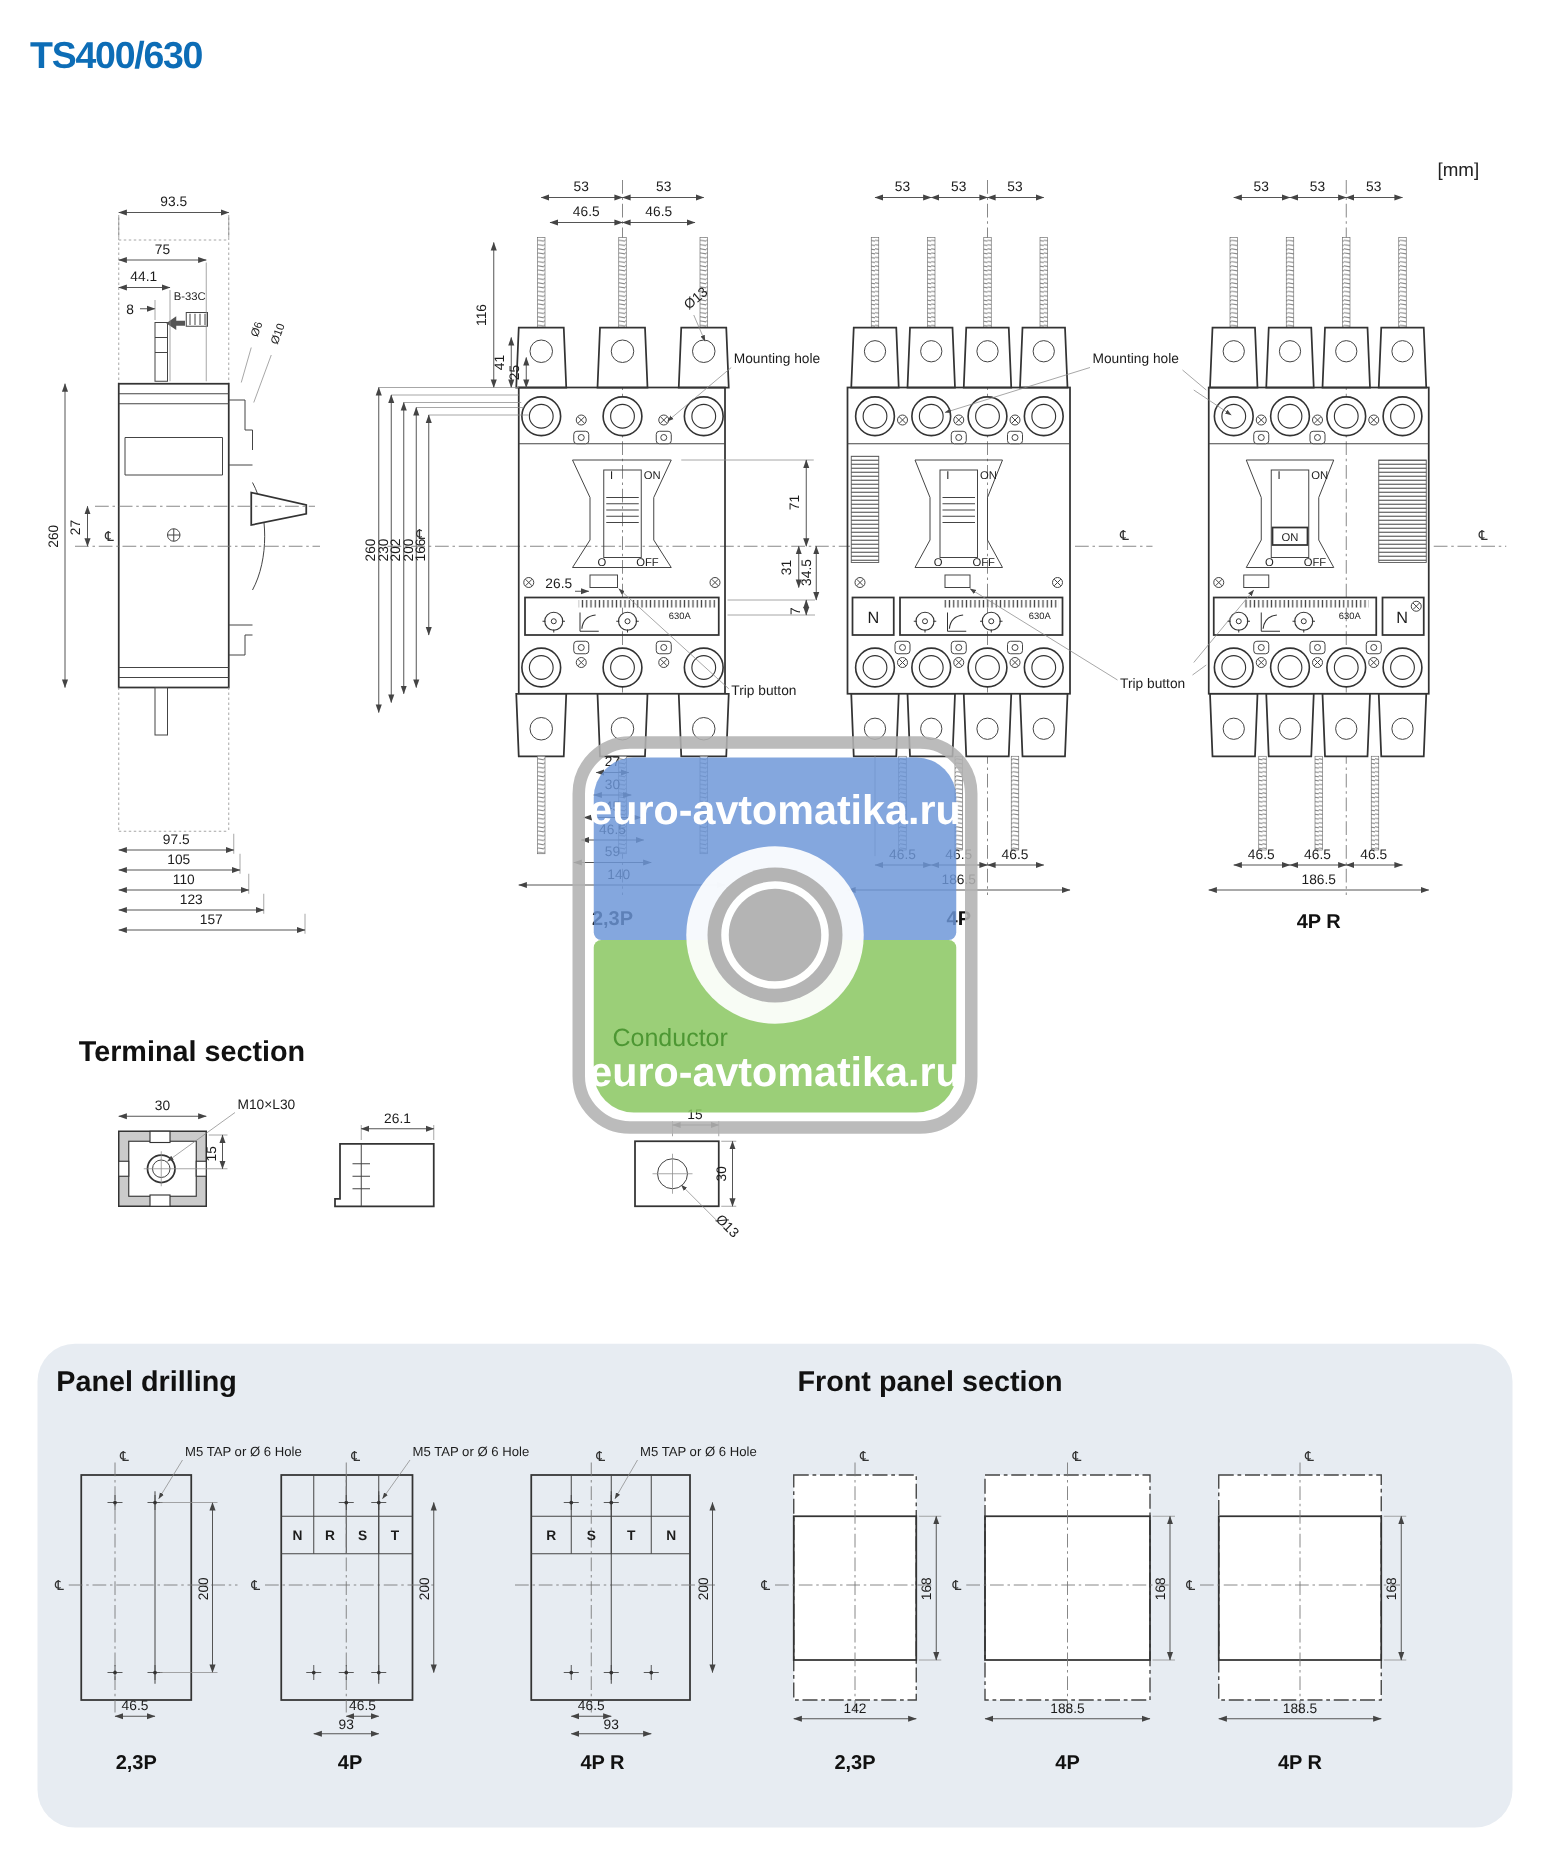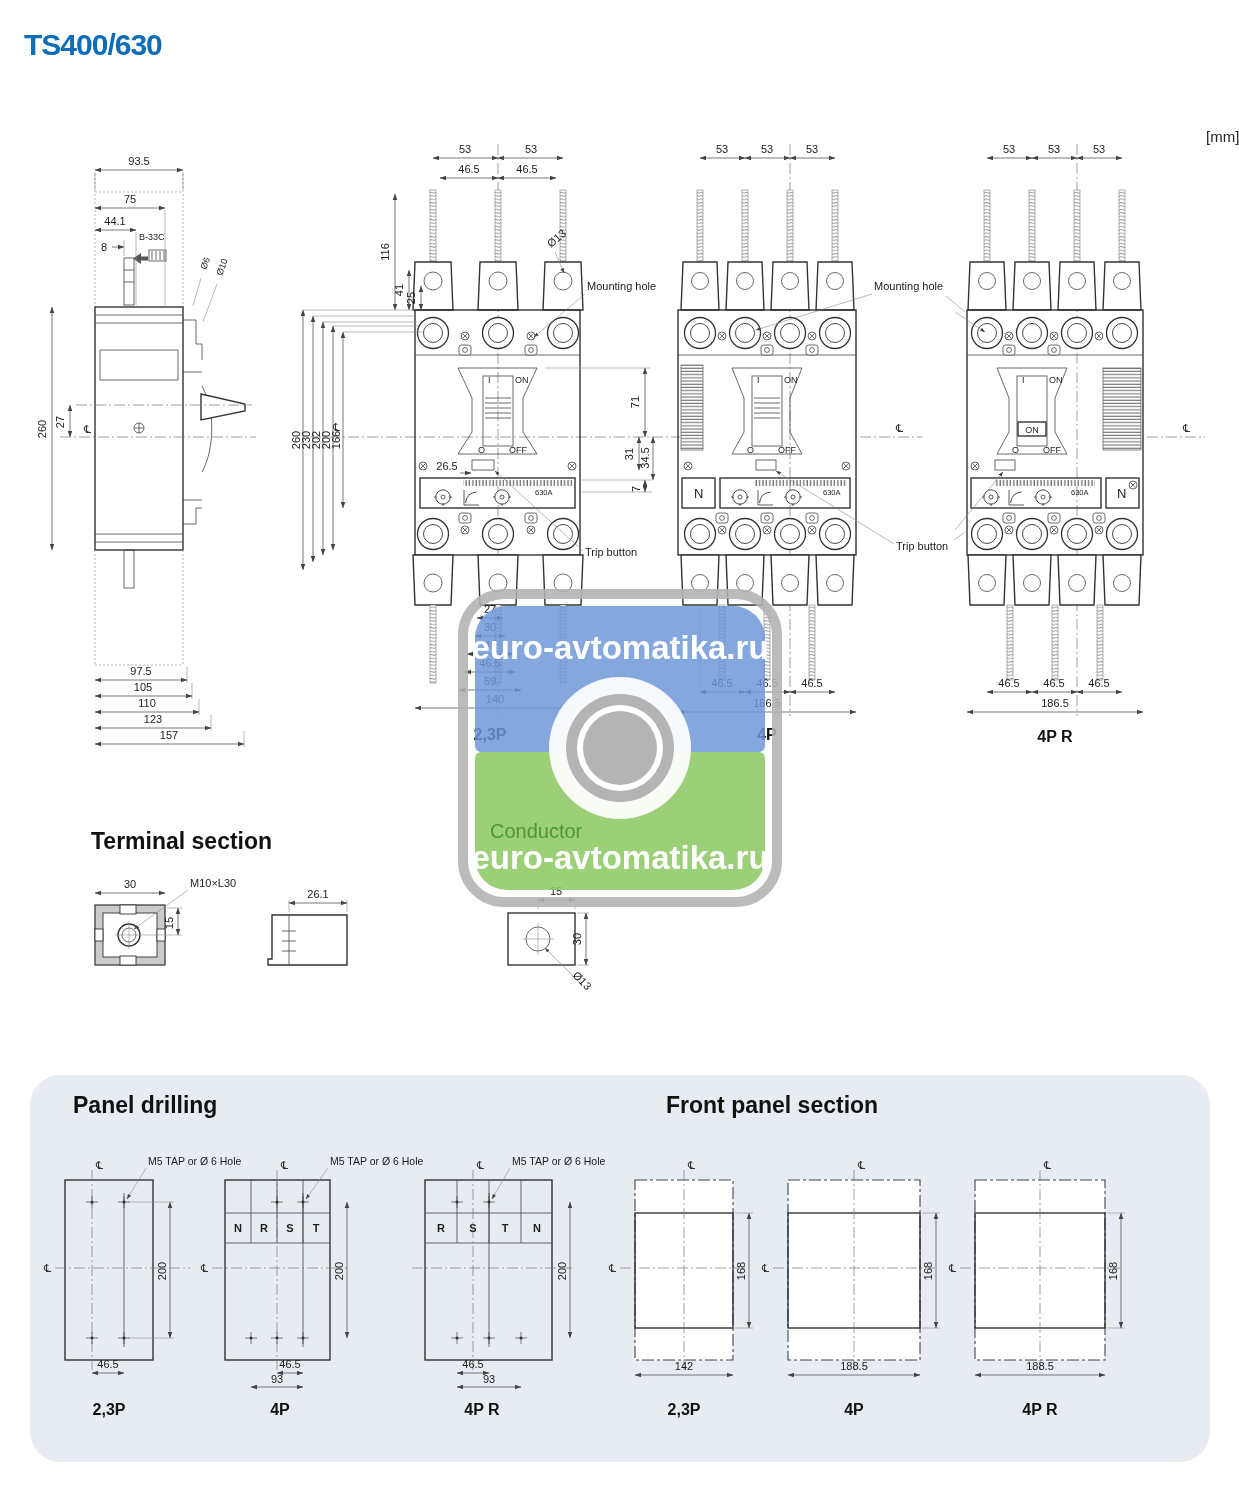--- a/index.html
+++ b/index.html
@@ -1,21 +1,21 @@
 <!DOCTYPE html>
 <html><head>
 <meta charset="utf-8">
 <style>
   html,body{margin:0;padding:0;background:#fff;}
   body{font-family:"Liberation Sans","DejaVu Sans",sans-serif;}
   #page{position:relative;width:1239px;height:1500px;background:#fff;overflow:hidden;}
   .abs{position:absolute;}
   #title{left:24px;top:28px;font-size:30px;font-weight:bold;color:#0d6db6;letter-spacing:-1px;}
-  #units{left:1206px;top:128px;font-size:15px;color:#222;}
-  .sechead{font-size:23px;font-weight:bold;color:#111;margin-left:28px;}
+  #units{left:1150px;top:128px;font-size:15px;color:#222;}
+  .sechead{font-size:23px;font-weight:bold;color:#111;}
   #panel-bg{left:30px;top:1075px;width:1180px;height:387px;background:#e7ecf2;border-radius:30px;}
   svg{position:absolute;overflow:visible;}
   svg text{font-family:"Liberation Sans","DejaVu Sans",sans-serif;font-size:11px;fill:#1c1c1c;}
   .o{fill:none;stroke:#333;stroke-width:1.4;}
   .o2{fill:#fff;stroke:#333;stroke-width:1.4;}
   .t{fill:none;stroke:#444;stroke-width:.8;}
   .dim{fill:none;stroke:#555;stroke-width:.8;}
   .ext{fill:none;stroke:#8a8a8a;stroke-width:.6;}
   .cl{fill:none;stroke:#777;stroke-width:.7;stroke-dasharray:11 3 2 3;}
   .dot{fill:none;stroke:#999;stroke-width:.7;stroke-dasharray:2 2;}

